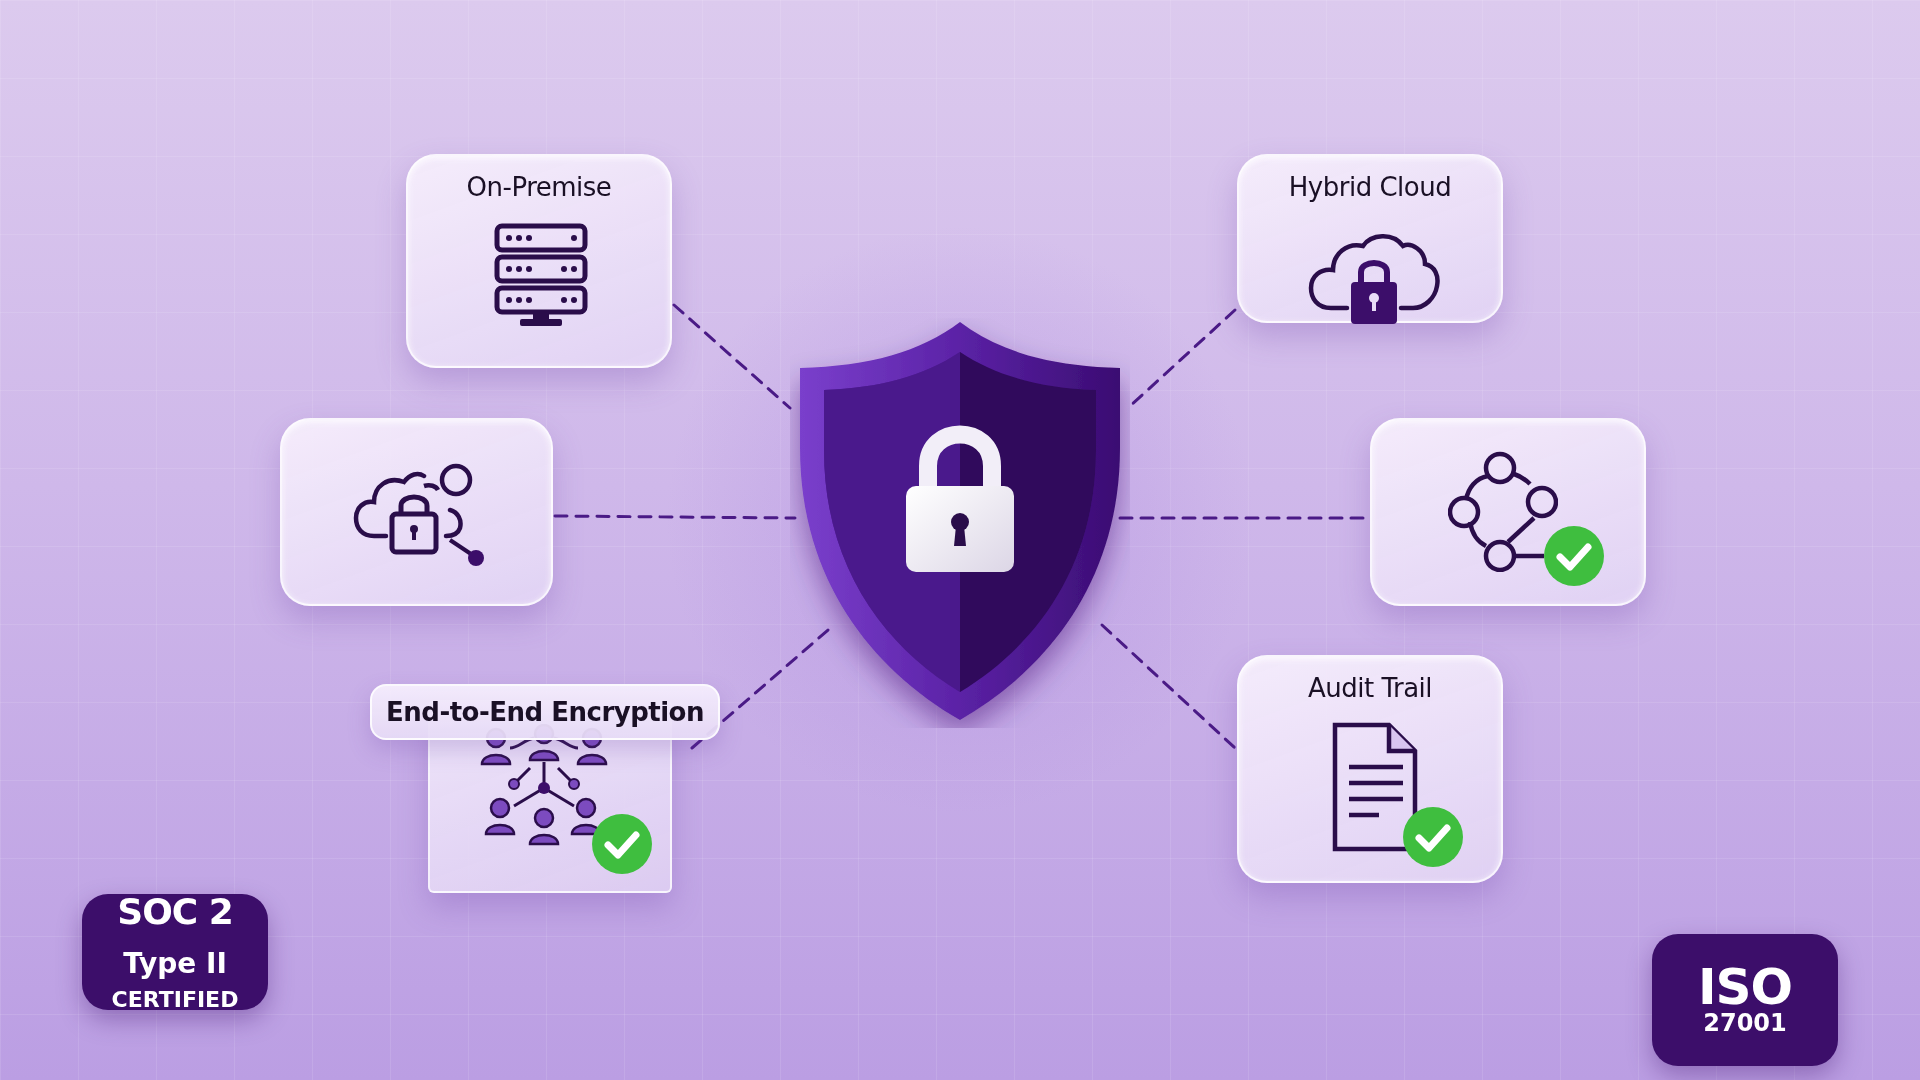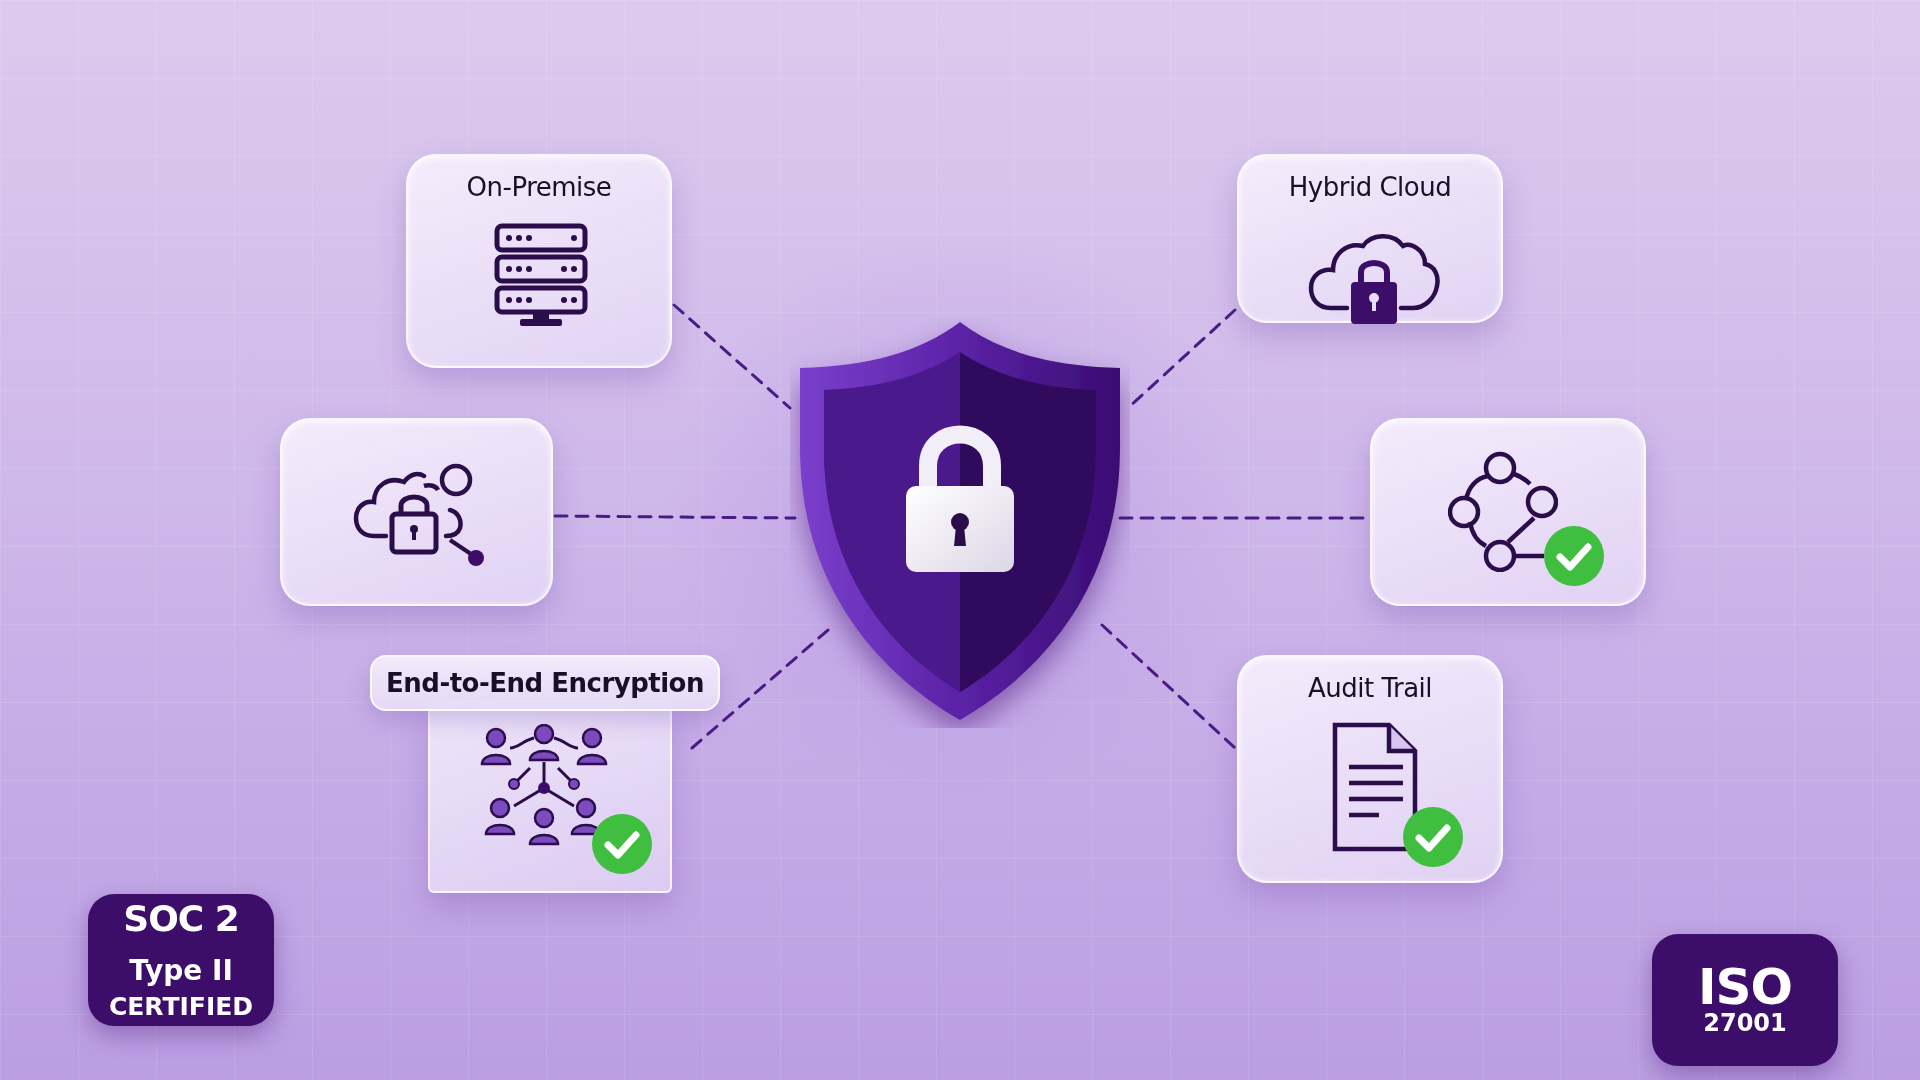--- a/index.html
+++ b/index.html
@@ -34,21 +34,21 @@
     font-size: 26px; font-weight: normal; color: #1a1025; letter-spacing: -0.5px;
   }
   .icon { position: absolute; }
   .pill {
     position: absolute;
     background: linear-gradient(180deg, rgba(244,236,252,0.97), rgba(230,218,246,0.95));
     border: 2px solid rgba(255,255,255,0.8);
     border-radius: 16px;
     box-shadow: 0 10px 22px rgba(110,70,170,0.25);
     display: flex; align-items: center; justify-content: center;
-    font-size: 26px; font-weight: bold; color: #1a1025; letter-spacing: -0.5px;
+    font-size: 26px; font-weight: bold; color: #1a1025; letter-spacing: -0.5px; margin-top: 29px;
   }
   .e2e-body {
     position: absolute;
     background: linear-gradient(160deg, rgba(240,232,250,0.95), rgba(222,206,242,0.92));
     border: 2px solid rgba(255,255,255,0.7);
     border-radius: 6px;
     box-shadow: 0 14px 30px rgba(110,70,170,0.28);
   }
   .badge {
     position: absolute;
@@ -229,22 +229,22 @@
   <path d="M170 34 C206 58 250 70 306 72 L306 132 C306 248 246 328 170 374 C94 328 34 248 34 132 L34 72 C90 70 134 58 170 34 Z" fill="#4e1a92"></path>
   <path d="M170 34 L170 374 C246 328 306 248 306 132 L306 72 C250 70 206 58 170 34 Z" fill="#300a5c"></path>
   <path d="M170 34 C134 58 90 70 34 72 L34 132 C34 248 94 328 170 374 Z" fill="#4a1a8c" opacity="0.9"></path>
 
   <path d="M138 172 V148 C138 106 202 106 202 148 V172" fill="none" stroke="#f2eef8" stroke-width="18"></path>
   <rect x="116" y="168" width="108" height="86" rx="10" fill="url(#lockBody)"></rect>
   <circle cx="170" cy="204" r="9" fill="#2a0d4a"></circle>
   <path d="M166 208 L164 228 H176 L174 208 Z" fill="#2a0d4a"></path>
 </svg>
 
-<div class="badge" style="left:88px; top:894px; width:186px; height:132px;">
+<div class="badge" style="left:82px; top:894px; width:186px; height:116px;">
   <div style="font-size:36px; letter-spacing:-1px;">SOC 2</div>
   <div style="font-size:28px; margin-top:18px;">Type II</div>
-  <div style="font-size:25px; margin-top:9px;">CERTIFIED</div>
+  <div style="font-size:22px; margin-top:9px;">CERTIFIED</div>
 </div>
 
 <div class="badge" style="left:1652px; top:894px; width:186px; height:132px;margin-top:40px;">
   <div style="font-size:50px; letter-spacing:-1px; line-height:0.95;">ISO</div>
   <div style="font-size:24px;">27001</div>
 </div>
 
 </body></html>

